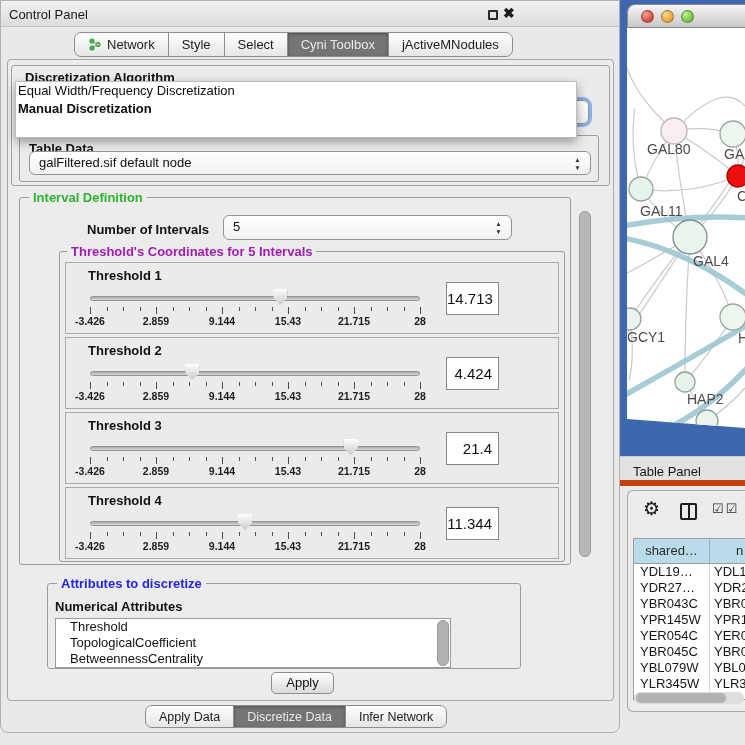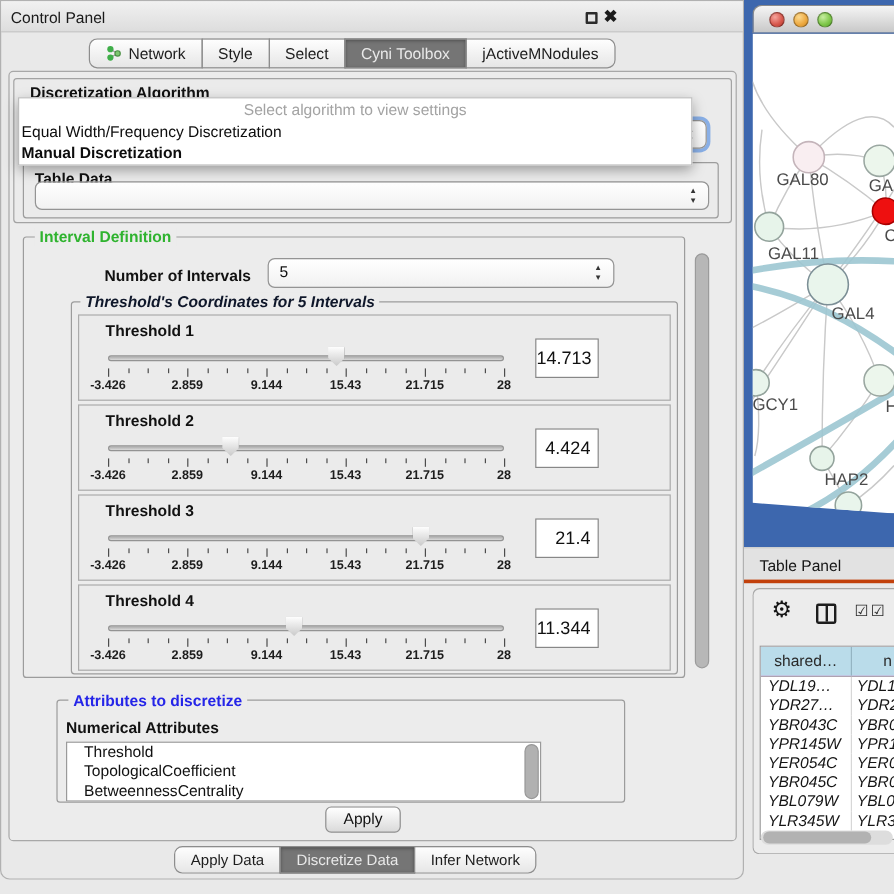--- a/index.html
+++ b/index.html
@@ -100,34 +100,34 @@
   .light { position:absolute; top:5px; width:13px; height:13px; border-radius:50%;
     border:1px solid rgba(0,0,0,.3); }
   #light-red { left:13px; background:radial-gradient(circle at 35% 30%, #f6a59d, #d6554a 60%, #b23a31); }
   #light-yellow { left:33px; background:radial-gradient(circle at 35% 30%, #fbd98f, #eda83f 60%, #c9882a); }
   #light-green { left:53px; background:radial-gradient(circle at 35% 30%, #c7eda0, #7cc647 60%, #5da332); }
   #net-canvas { left:627px; top:28px; width:118px; height:400px; background:#fff;
     clip-path:polygon(0 0,100% 0,100% 100%,0 calc(100% - 9px)); }
 
   
   #tp-bar { left:620px; top:456px; width:125px; height:30px; background:#e2e2e2;
-    border-top:1px solid #cdcdcd; border-bottom:3px solid #c2410c;text-decoration:underline; }
+    border-top:1px solid #cdcdcd; border-bottom:6px solid #c2410c;text-decoration:underline; }
   #tp-title { left:13px; top:7px; color:#161616; }
   #tp-window { left:627px; top:490px; width:118px; height:222px; background:#ececec;
     border:1px solid #a9a9a9; border-right:none; border-radius:6px 0 0 6px; }
   #gear-icon { left:15px; top:8px; font-size:19px; color:#161616; line-height:20px; }
   #split-icon { left:52px; top:12px; width:17px; height:17px; border:2px solid #1d1d1d; border-radius:2px; }
   #split-icon::after { content:""; position:absolute; left:6px; top:0; width:2px; height:13px; background:#1d1d1d; }
   #check-icons { left:84px; top:10px; font-size:13px; letter-spacing:2px; color:#2a2a2a; }
   #tp-table { left:5px; top:47px; width:113px; height:162px; background:#fff;
     border:1px solid #9d9d9d; overflow:hidden; }
   #tp-header { display:flex; height:25px; background:#f0abfc; border-bottom:1px solid #9d9d9d; }
   .tp-hcell { line-height:24px; text-align:center; color:#2a2a2a; border-right:1px solid #94b4c2;
     overflow:hidden; white-space:nowrap; flex:0 0 auto; }
-  .tp-row { display:flex; height:16px; line-height:16px; white-space:nowrap;font-style:italic; }
+  .tp-row { display:flex; height:16px; line-height:16px; white-space:nowrap; }
   .tp-cell { overflow:hidden; flex:0 0 auto; color:#151515; }
   .tp-cell.c1 { width:76px; padding-left:6px; border-right:1px solid #d7d7d7; }
   .tp-cell.c2 { width:36px; padding-left:4px; }
   #tp-hscroll { left:6px; top:201px; width:110px; height:12px; background:#dddddd;
     border-radius:6px; z-index:3; }
   #tp-hthumb { left:2px; top:1px; width:90px; height:10px; background:#b2b2b2; border-radius:5px; }
 </style>
 </head>
 <body>
 
@@ -166,41 +166,41 @@
 
   <div class="abs" id="content-panel"></div>
 
   <div class="abs" id="algo-panel"></div>
   <span class="abs" id="algo-group-label">Discretization Algorithm</span>
   <div class="abs combo" id="algo-combo">
     <span class="combo-arrows">▲<br>▼</span>
   </div>
 
   <div class="abs" id="algo-popup">
-    <div class="popup-prompt">Select algorithm to view settings</div>
     <div class="popup-opt">Equal Width/Frequency Discretization</div>
     <div class="popup-opt first">Manual Discretization</div>
   </div>
 
   <div class="abs group" id="tabledata-group"></div>
   <span class="group-title abs" id="tabledata-label" style="background:#ebebeb">Table Data</span>
   <div class="abs combo" id="tabledata-combo">
+    <span>galFiltered.sif default node</span>
     <span class="combo-arrows">▲<br>▼</span>
   </div>
 
   <div class="abs group" id="interval-group"></div>
   <span class="group-title abs" id="interval-label" style="color: rgb(47, 179, 47);">Interval Definition</span>
   <span class="abs" id="noi-label">Number of Intervals</span>
   <div class="abs combo" id="noi-combo">
     <span>5</span>
     <span class="combo-arrows">▲<br>▼</span>
   </div>
 
   <div class="abs group" id="thr-group"></div>
-  <span class="group-title abs" id="thr-label" style="color: #0f172a; font-style: italic;">Threshold's Coordinates for 5 Intervals</span>
+  <span class="group-title abs" id="thr-label" style="color: #a21caf;">Threshold's Coordinates for 5 Intervals</span>
   <div class="abs" id="thresholds">
       <div class="th-panel">
         <div class="th-label">Threshold 1</div>
         <div class="th-track"></div>
         <div class="tick major" style="left: 24px;"></div>
         <div class="tick" style="left: 40.5px;"></div>
         <div class="tick" style="left: 57px;"></div>
         <div class="tick" style="left: 73.5px;"></div>
         <div class="tick major" style="left: 90px;"></div>
         <div class="tick" style="left: 106.5px;"></div>

